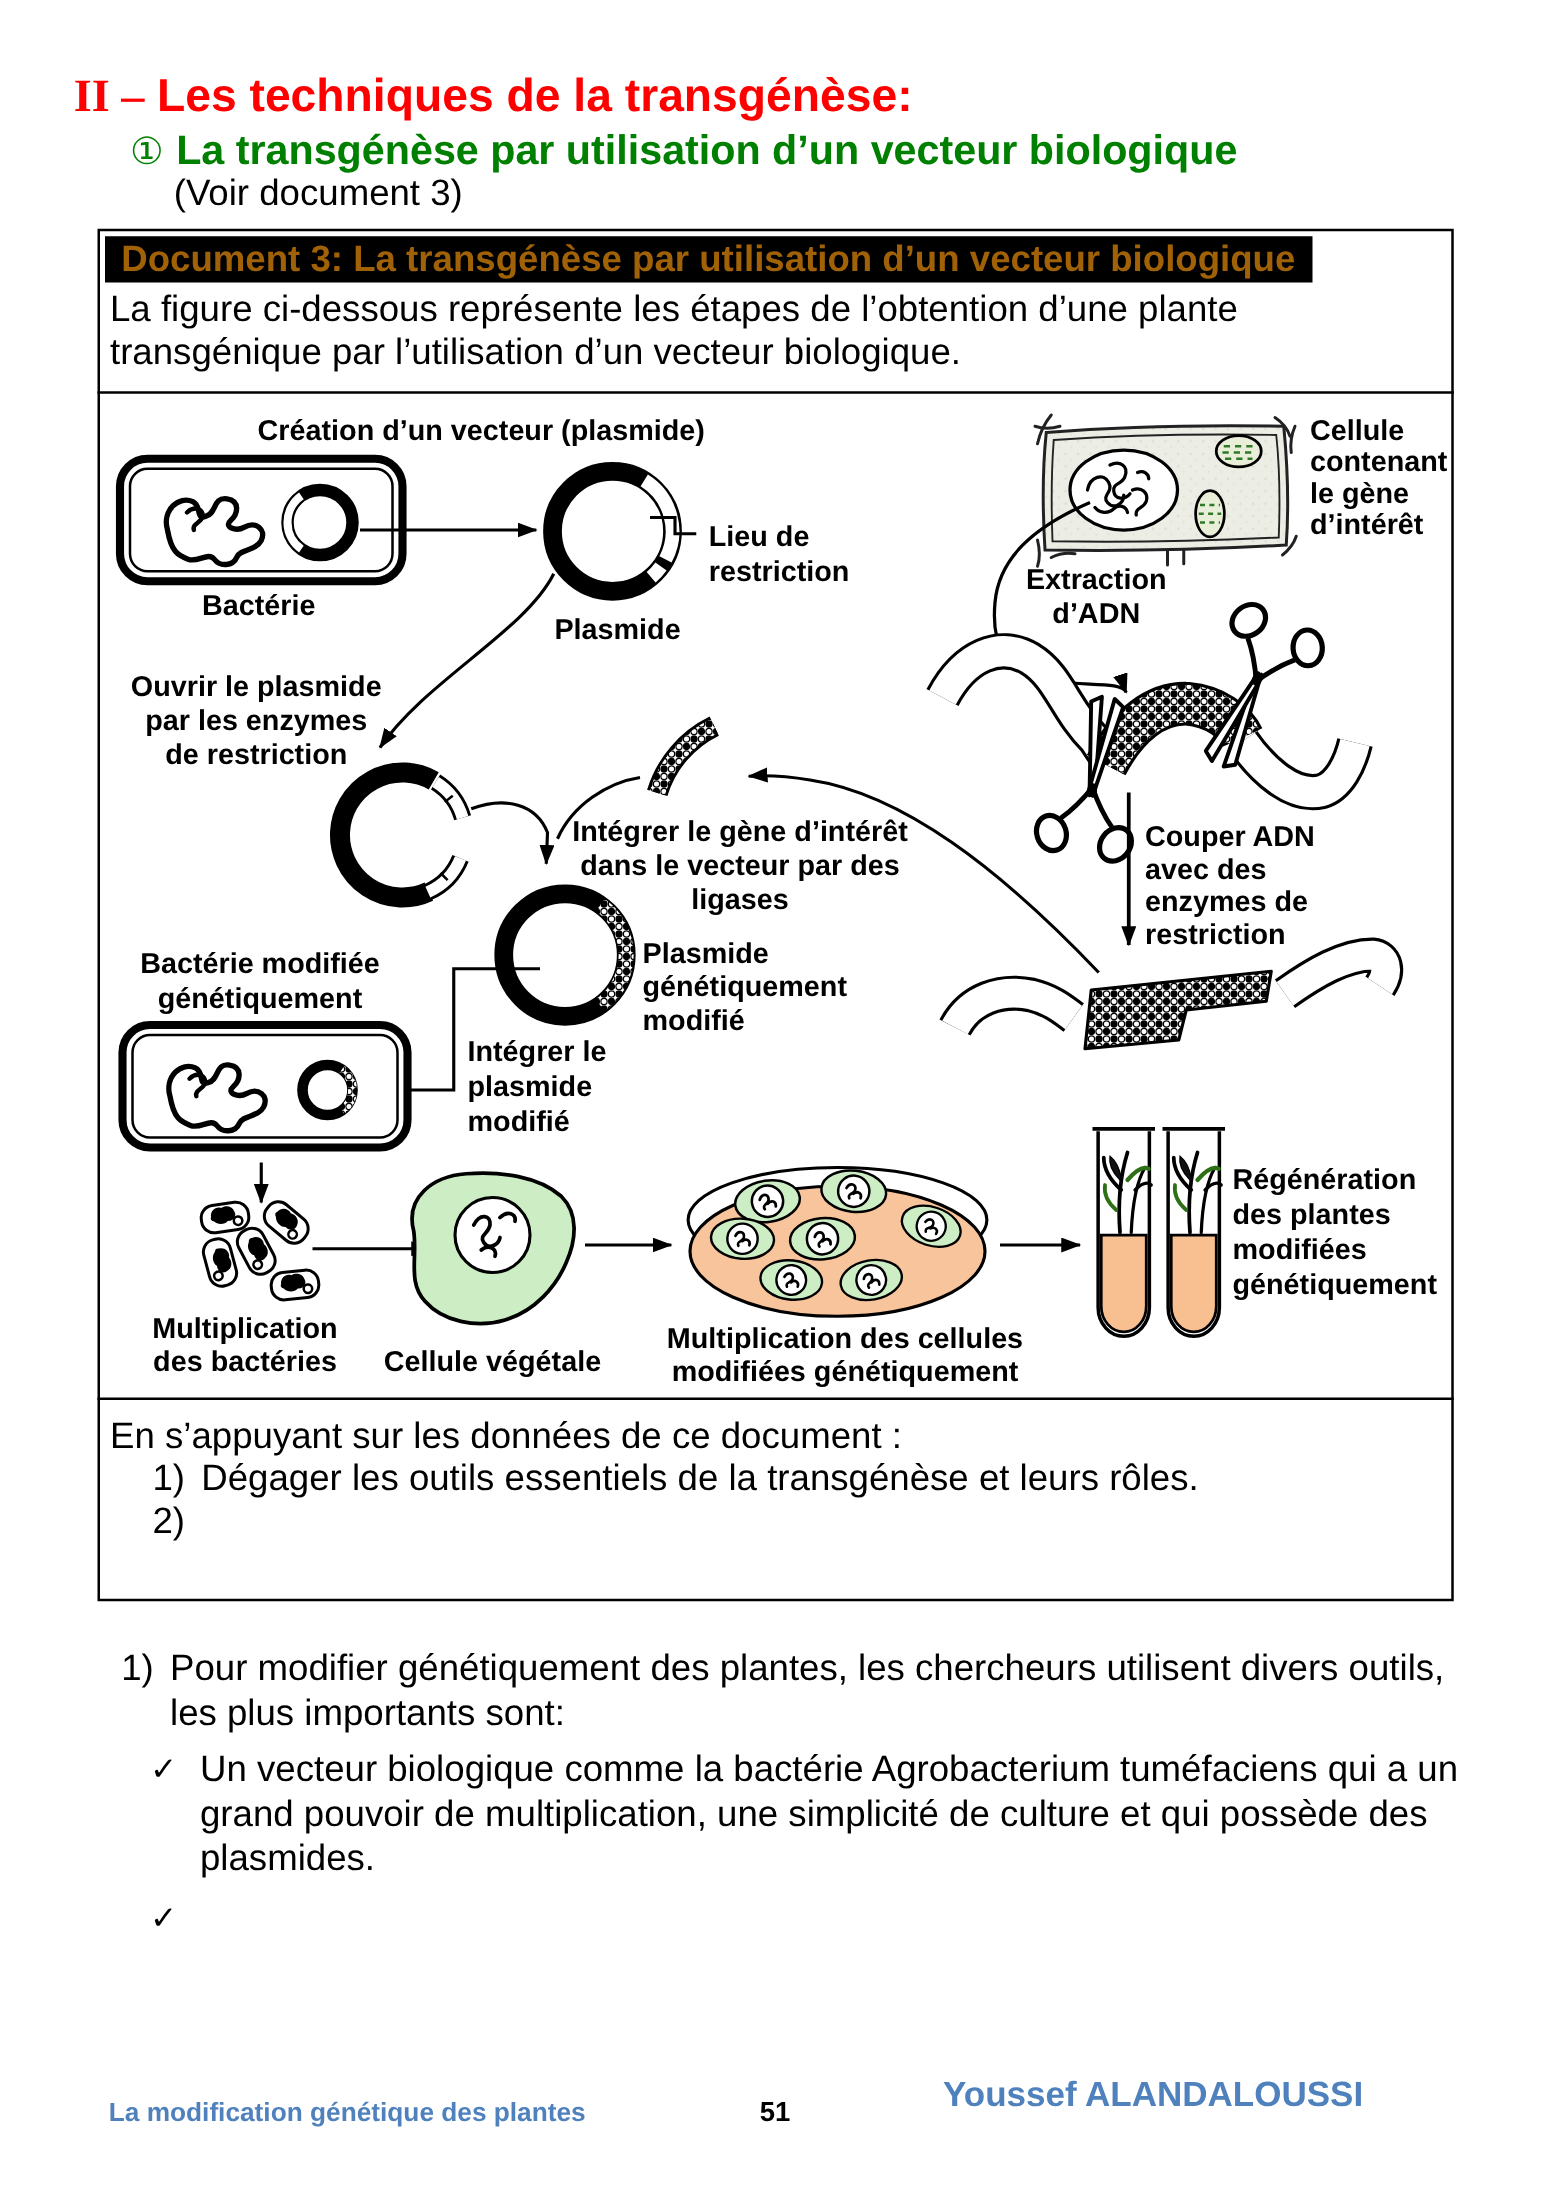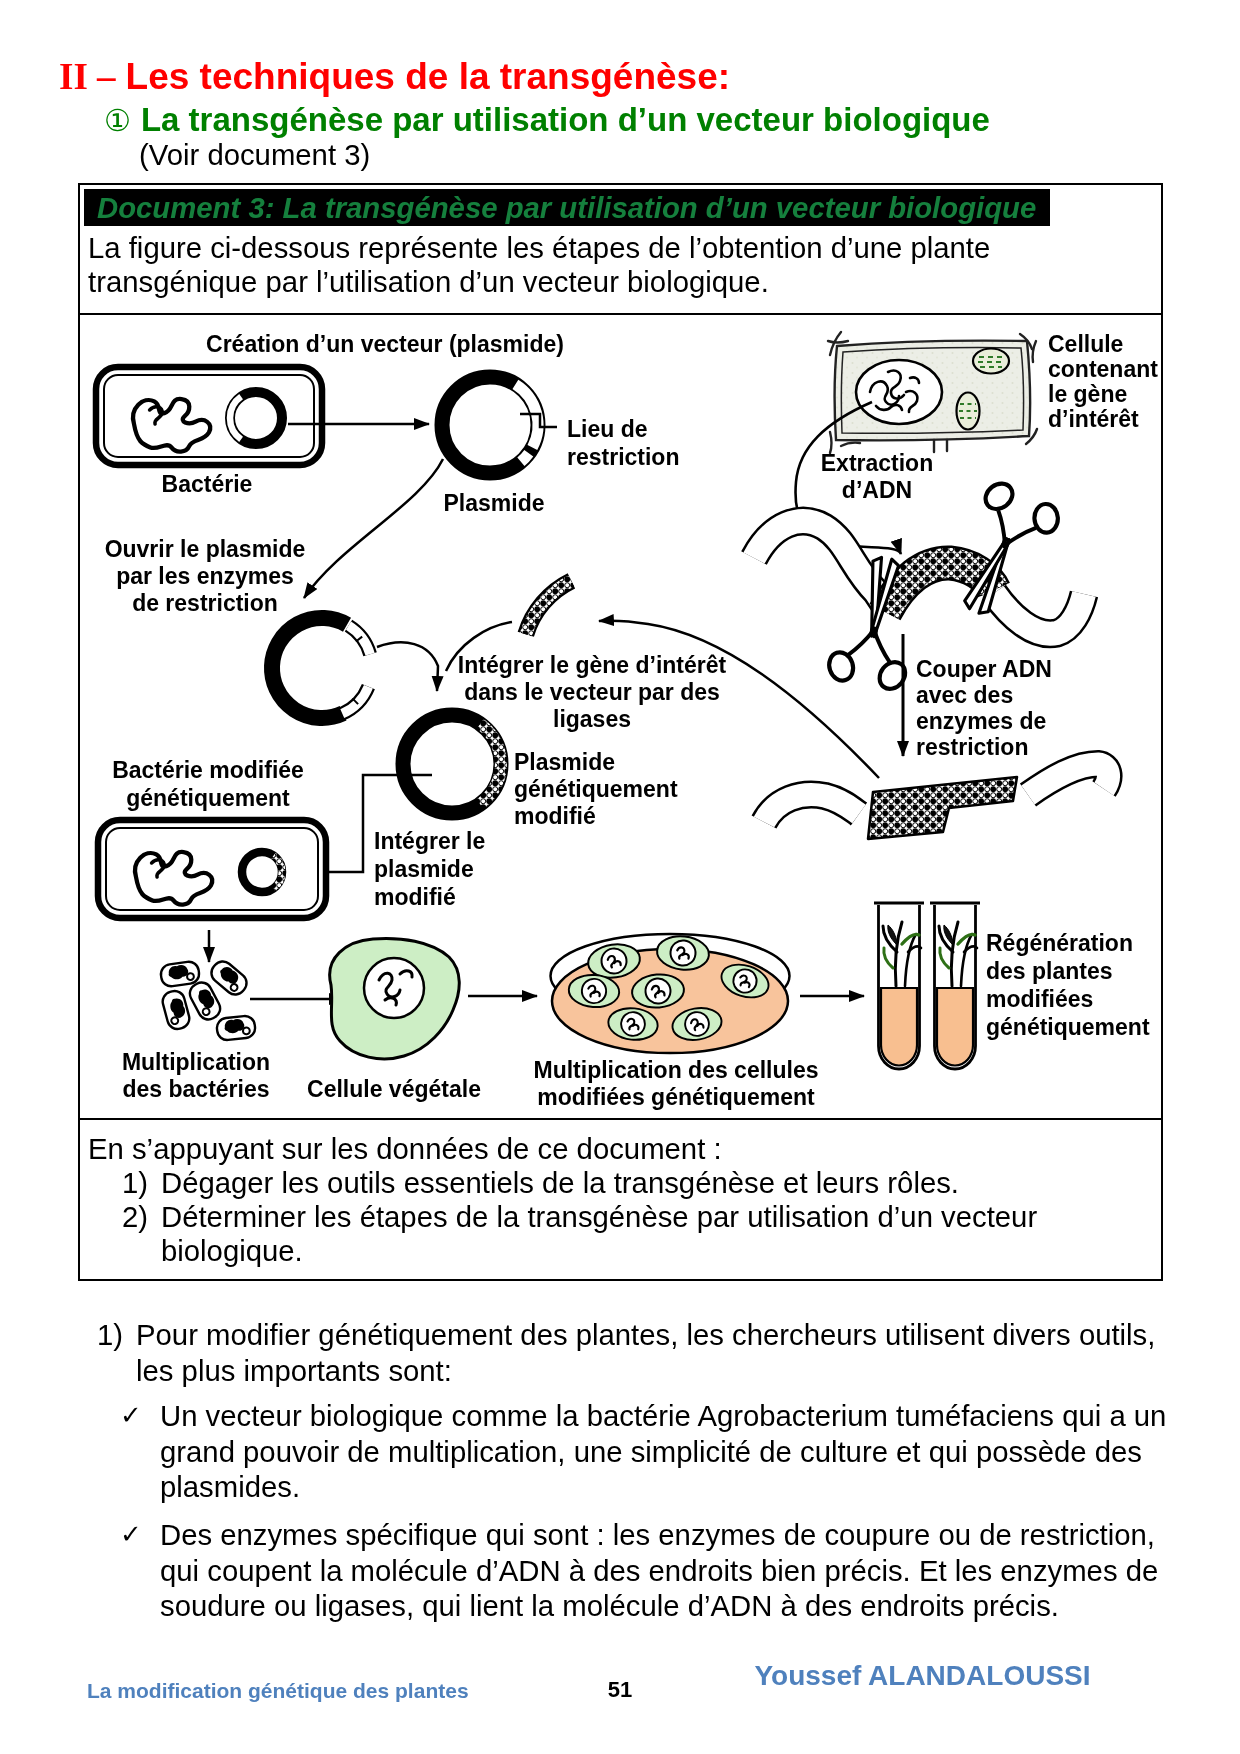--- a/index.html
+++ b/index.html
@@ -9,21 +9,21 @@
   .pre{white-space:pre-line;}
   
   #title-line{left:59px;top:57px;font-size:37px;font-weight:bold;color:#ff0000;line-height:40px;white-space:nowrap;}
   #title-line .roman{font-family:"Liberation Serif",serif;margin-right:10px;}
   #subtitle-line{left:104px;top:102px;font-size:33px;font-weight:bold;color:#008000;line-height:36px;white-space:nowrap;}
   #subtitle-line .marker{font-family:"DejaVu Sans",sans-serif;font-weight:normal;font-size:30px;margin-right:10px;}
   #voir-note{left:139px;top:138px;font-size:29.3px;line-height:34px;}
   
   #doc-box{left:78px;top:183px;width:1085px;height:1098px;border:2.5px solid #000;box-sizing:border-box;}
   #doc-bar{left:84px;top:189px;width:966px;height:37px;background:#000;}
-  #doc-bar-text{left:97px;top:189px;font-size:29.3px;font-weight:bold;color:#15803d;line-height:37px;white-space:nowrap;font-style:italic;}
+  #doc-bar-text{left:97px;top:189px;font-size:29.3px;font-weight:bold;color:#a16207;line-height:37px;white-space:nowrap;}
   #doc-desc{left:88px;top:231px;width:1075px;font-size:29.3px;line-height:34px;}
   #sep-top{left:78px;top:313px;width:1085px;height:0;border-top:2.5px solid #000;}
   #sep-bottom{left:78px;top:1118px;width:1085px;height:0;border-top:2.5px solid #000;}
   
   #q-intro{left:88px;top:1132px;font-size:29.3px;line-height:34px;}
   .qnum,.qtext{font-size:29.3px;line-height:34px;}
   #q1-num{left:122px;top:1166px;} #q1-text{left:161px;top:1166px;width:980px;}
   #q2-num{left:122px;top:1200px;} #q2-text{left:161px;top:1200px;width:980px;}
   
   #diagram-svg{left:0;top:0;width:1240px;height:1754px;z-index:1;}
@@ -71,22 +71,20 @@
   <div class="abs" id="doc-bar"></div>
   <div class="abs" id="doc-bar-text">Document 3: La transgénèse par utilisation d’un vecteur biologique</div>
   <div class="abs pre" id="doc-desc">La figure ci-dessous représente les étapes de l’obtention d’une plante
 transgénique par l’utilisation d’un vecteur biologique.</div>
   <div class="abs" id="sep-top"></div>
   <div class="abs" id="sep-bottom"></div>
   <div class="abs" id="q-intro">En s’appuyant sur les données de ce document :</div>
   <div class="abs qnum" id="q1-num">1)</div>
   <div class="abs qtext" id="q1-text">Dégager les outils essentiels de la transgénèse et leurs rôles.</div>
   <div class="abs qnum" id="q2-num">2)</div>
-  <div class="abs qtext pre" id="q2-text">Déterminer les étapes de la transgénèse par utilisation d’un vecteur
-biologique.</div>
 
   <svg class="abs" id="diagram-svg" viewBox="0 0 1240 1754">
     <defs>
       <marker id="ah" markerUnits="userSpaceOnUse" markerWidth="18" markerHeight="14" refX="15" refY="6" orient="auto">
         <path d="M0,0 L16,6 L0,12 Z" fill="#000"></path>
       </marker>
       <pattern id="dna" width="12" height="12" patternUnits="userSpaceOnUse">
         <rect width="12" height="12" fill="#fff"></rect>
         <circle cx="3.2" cy="3.2" r="2.9" fill="#000"></circle>
         <circle cx="9.2" cy="9.2" r="2.9" fill="#000"></circle>
@@ -338,21 +336,18 @@
 génétiquement</div>
 
   <div class="abs ansnum" id="ans1-num">1)</div>
   <div class="abs anstext pre" id="ans1-text">Pour modifier génétiquement des plantes, les chercheurs utilisent divers outils,
 les plus importants sont:</div>
   <div class="abs bmark" id="b1-mark">✓</div>
   <div class="abs btext pre" id="b1-text">Un vecteur biologique comme la bactérie Agrobacterium tuméfaciens qui a un
 grand pouvoir de multiplication, une simplicité de culture et qui possède des
 plasmides.</div>
   <div class="abs bmark" id="b2-mark">✓</div>
-  <div class="abs btext pre" id="b2-text">Des enzymes spécifique qui sont : les enzymes de coupure ou de restriction,
-qui coupent la molécule d’ADN à des endroits bien précis. Et les enzymes de
-soudure ou ligases, qui lient la molécule d’ADN à des endroits précis.</div>
 
   <div class="abs foot" id="foot-left">La modification génétique des plantes</div>
   <div class="abs foot" id="foot-page">51</div>
   <div class="abs foot" id="foot-right">Youssef ALANDALOUSSI</div>
 
 </div>
 
 </body></html>

